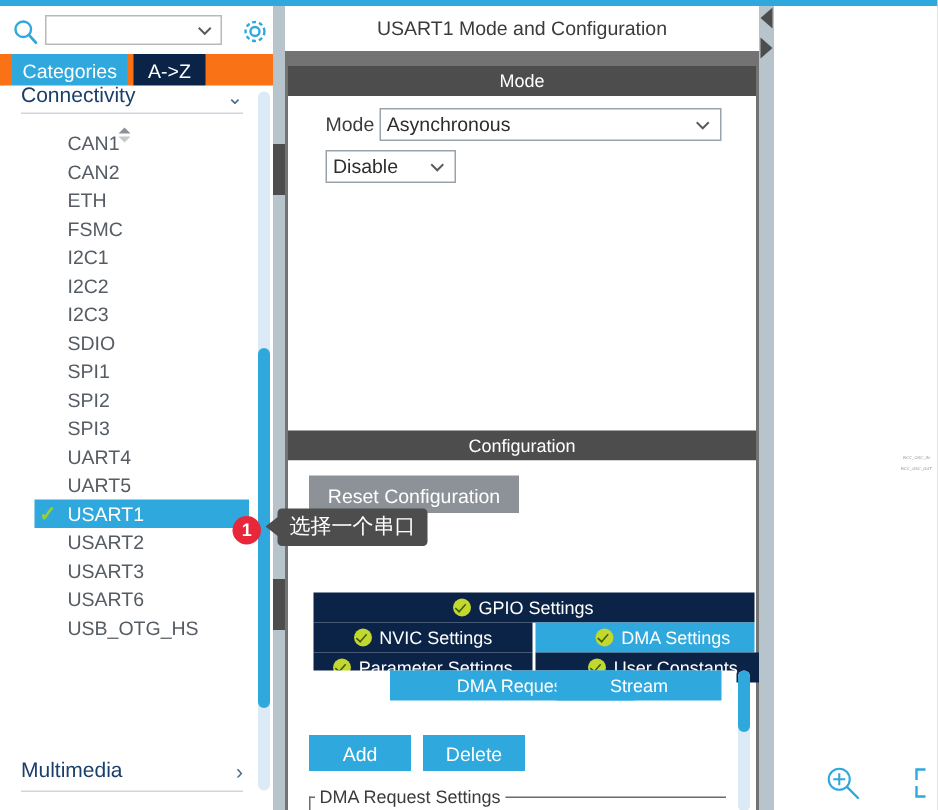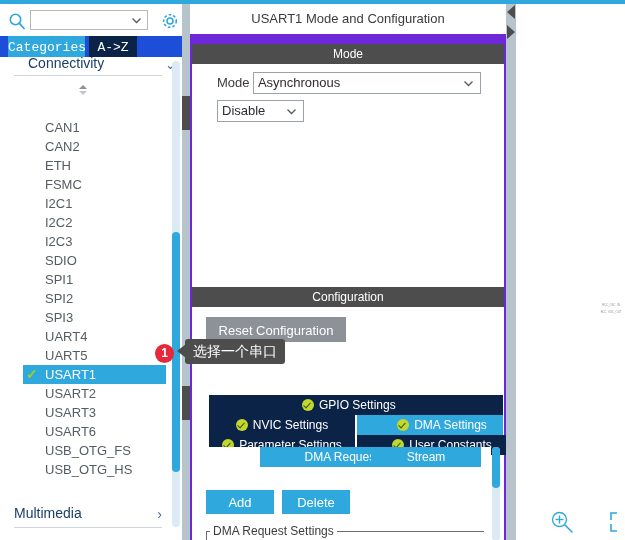--- a/index.html
+++ b/index.html
@@ -72,22 +72,21 @@
     position: absolute;
     left: 160px; top: 5px;
     width: 20px; height: 20px;
   }
 
   
   .cat-tabs {
     position: absolute;
     left: 0; top: 32px;
     width: 190px; height: 23px;
-    background: #1d4ed8;
-    font-family: Liberation Mono, monospace;
+    background: #f97316;
   }
   .cat-tab {
     position: absolute;
     top: 0;
     height: 23px;
     line-height: 23px;
     text-align: center;
     color: #ffffff;
     font-size: 13px;
     cursor: pointer;
@@ -107,21 +106,21 @@
   
   .tree-area {
     position: absolute;
     left: 0; top: 53px;
     width: 190px; height: 487px;
     background: #ffffff;
     overflow: hidden;
   }
   .tree-group-header {
     position: absolute;
-    left: 28px; top: -2px;
+    left: 14px; top: -2px;
     width: 150px; height: 20px;
     color: #1a3f6b;
     font-size: 14px;
   }
   .tree-group-header .chev {
     position: absolute;
     right: 2px; top: 2px;
     color: #4a6a8a;
     font-size: 13px;
   }
@@ -132,21 +131,21 @@
     background: #cfd6dd;
   }
   .updown-spinner {
     position: absolute;
     left: 76px; top: 26px;
     width: 14px; height: 14px;
   }
 
   .tree-list {
     position: absolute;
-    left: 0; top: 61px;
+    left: 0; top: 29px;
     width: 178px;
   }
   .tree-item {
     position: relative;
     height: 19px;
     line-height: 19px;
     padding-left: 45px;
     font-size: 13px;
     color: #555c63;
     box-sizing: border-box;
@@ -225,21 +224,21 @@
     left: 182px; top: 386px;
     width: 8px; height: 34px;
     background: #4d4d4d;
   }
 
   
   .center-panel {
     position: absolute;
     left: 190px; top: 4px;
     width: 316px; height: 536px;
-    background: #6d28d9;
+    background: #737373;
     overflow: hidden;
   }
   .panel-title {
     position: absolute;
     left: 0; top: 0;
     width: 316px; height: 30px;
     line-height: 30px;
     text-align: center;
     background: #ffffff;
     color: #3b3b3b;
@@ -611,21 +610,20 @@
       <div class="tree-item"><span>SPI3</span></div>
       <div class="tree-item"><span>UART4</span></div>
       <div class="tree-item"><span>UART5</span></div>
       <div class="tree-item selected">
         <span class="tick">✓</span>
         <span>USART1</span>
       </div>
       <div class="tree-item"><span>USART2</span></div>
       <div class="tree-item"><span>USART3</span></div>
       <div class="tree-item"><span>USART6</span></div>
-      <div class="tree-item"><span>USB_OTG_FS</span></div>
       <div class="tree-item"><span>USB_OTG_HS</span></div>
     </div>
 
     <div class="tree-group-header2">
       <span>Multimedia</span>
       <span class="chev">›</span>
     </div>
     <div class="group-rule2"></div>
   </div>
 

